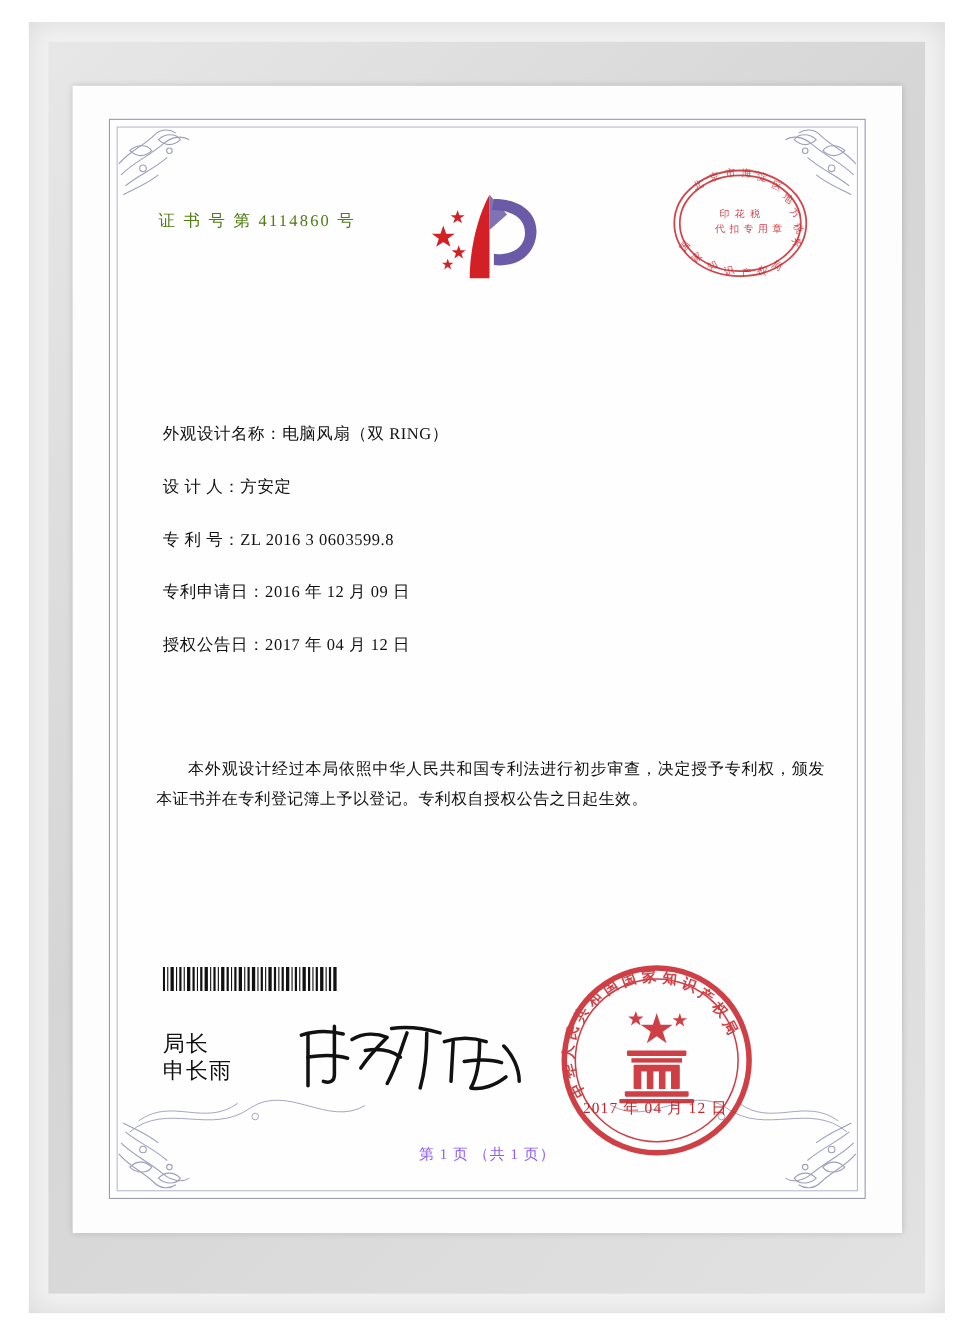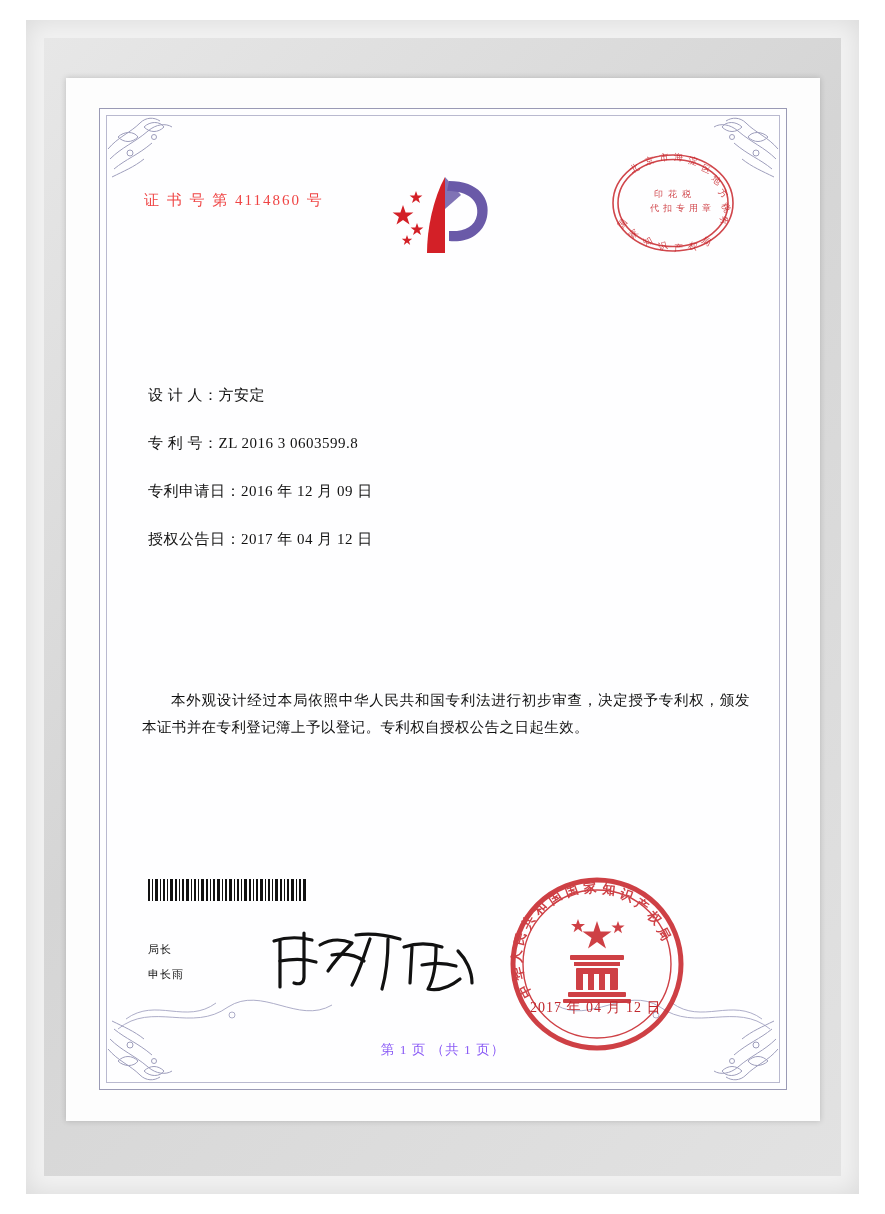--- a/index.html
+++ b/index.html
@@ -82,21 +82,21 @@
   .corner.bl { left: 4px;  bottom: 4px; transform: scaleY(-1); }
   .corner.br { right: 4px; bottom: 4px; transform: scale(-1,-1); }
 
   
   .cert-no {
     position: absolute;
     left: 44px;
     top: 82px;
     font-size: 15px;
     letter-spacing: 2px;
-    color: #ef4444;
+    color: #4d7c0f;
     white-space: nowrap;
     text-align: center;
   }
   .logo {
     position: absolute;
     left: 50%;
     top: 60px;
     transform: translateX(-50%);
     width: 120px;
     height: 96px;
@@ -168,21 +168,21 @@
     top: 770px;
     width: 160px;
     height: 22px;
   }
 
   
   .sig-block {
     position: absolute;
     left: 48px;
     top: 828px;
-    font-size: 11px;
+    font-size: 20px;
     line-height: 25px;
     color: #111;
     letter-spacing: 1px;
   }
   .sig-script {
     position: absolute;
     left: 160px;
     top: 812px;
     width: 230px;
     height: 76px;
@@ -348,20 +348,23 @@
         <text x="43" y="99" transform="rotate(-28 43 99)">知</text>
         <text x="57" y="103" transform="rotate(-14 57 103)">识</text>
         <text x="72" y="104" transform="rotate(0 72 104)">产</text>
         <text x="86" y="101" transform="rotate(14 86 101)">权</text>
         <text x="99" y="95" transform="rotate(28 99 95)">局</text>
       </g>
     </svg>
 
 
     <div class="fields">
+      <div class="field-row">
+        <span class="field-label">外观设计名称：</span><span class="field-value">电脑风扇（双 RING）</span>
+      </div>
       <div class="field-row">
         <span class="field-label">设  计  人：</span><span class="field-value">方安定</span>
       </div>
       <div class="field-row">
         <span class="field-label">专  利  号：</span><span class="field-value">ZL 2016 3 0603599.8</span>
       </div>
       <div class="field-row">
         <span class="field-label">专利申请日：</span><span class="field-value">2016 年 12 月 09 日</span>
       </div>
       <div class="field-row">

